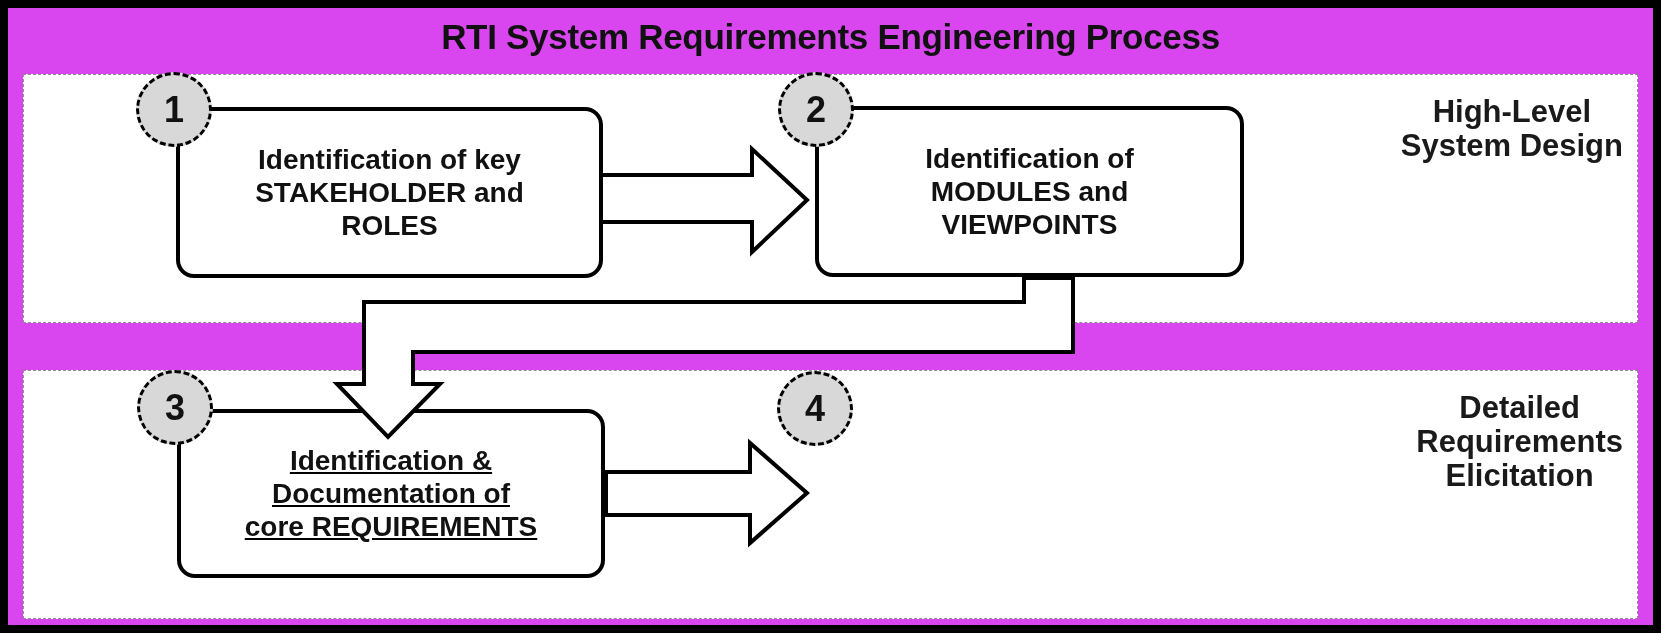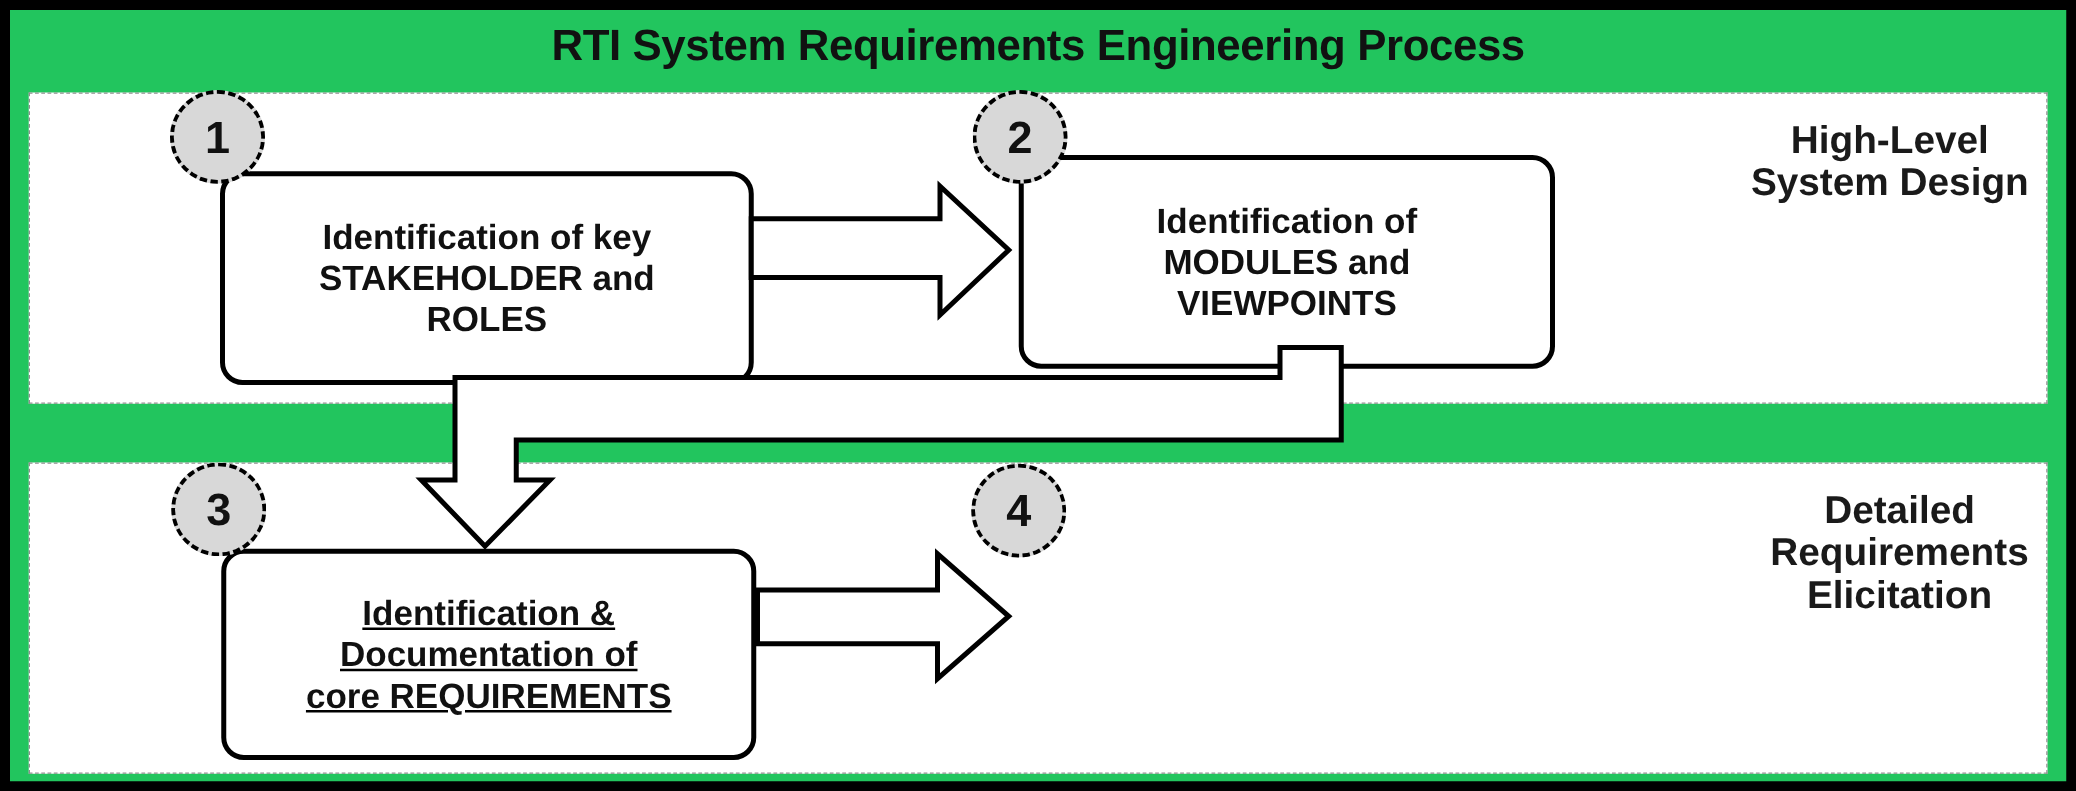--- a/index.html
+++ b/index.html
@@ -5,21 +5,21 @@
   html, body {
     margin: 0;
     padding: 0;
     background: #ffffff;
     font-family: "Liberation Sans", sans-serif;
   }
   .canvas {
     position: relative;
     width: 1661px;
     height: 633px;
-    background: #22c55e;
+    background: #d946ef;
     overflow: hidden;
   }
   .frame {
     position: absolute;
     inset: 0;
     border: 8px solid #000000;
     pointer-events: none;
     z-index: 6;
   }
   .title {
@@ -61,31 +61,30 @@
     position: absolute;
     box-sizing: border-box;
     background: #ffffff;
     border: 4px solid #000000;
     border-radius: 18px;
     display: flex;
     align-items: center;
     justify-content: center;
     text-align: center;
     z-index: 2;
-    margin-top: 30px;
   }
   .step-text {
     font-size: 28px;
     line-height: 33px;
     font-weight: 700;
     color: #111111;
     white-space: pre-line;
   }
   .box-1 { left: 176px; top: 107px; width: 427px; height: 171px; }
-  .box-2 { left: 815px; top: 94px; width: 429px; height: 171px; }
+  .box-2 { left: 815px; top: 106px; width: 429px; height: 171px; }
   .box-3 { left: 177px; top: 409px; width: 428px; height: 169px; text-decoration: underline; }
   .box-4 { left: 817px; top: 411px; width: 428px; height: 170px; }
   .connector-layer {
     position: absolute;
     inset: 0;
     z-index: 3;
     pointer-events: none;
   }
   .badge {
     position: absolute;

